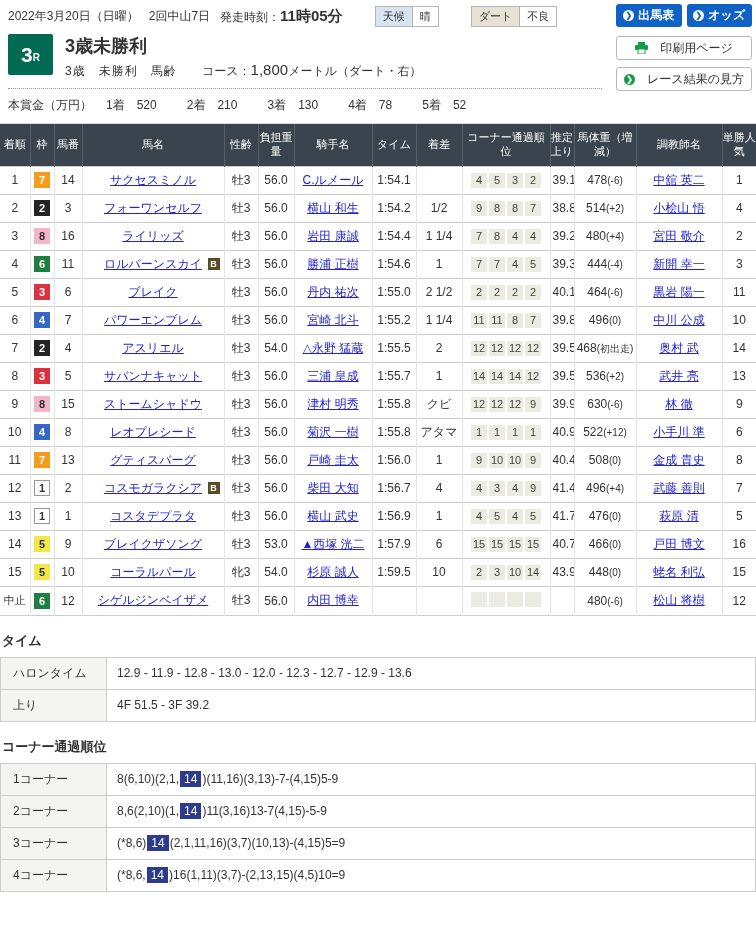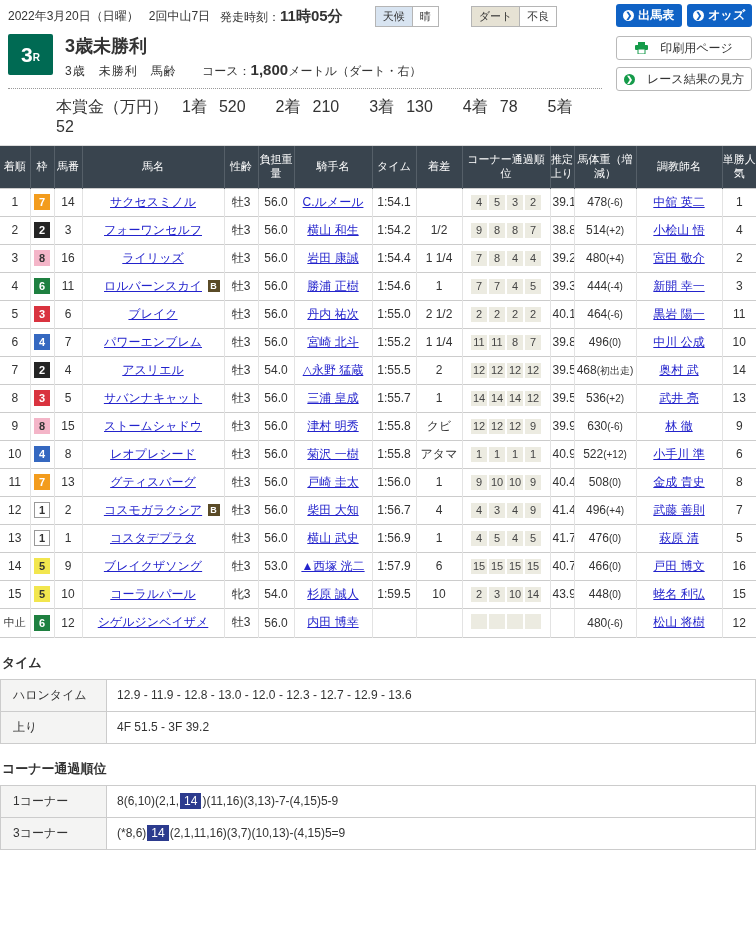--- a/index.html
+++ b/index.html
@@ -31,23 +31,23 @@
   .b-track { background:#e6e2d4; }
 
   .race-head { display:flex; gap:12px; margin-top:7px; padding-bottom:6px; }
   .race-num { width:45px; height:41px; background:#006a53; color:#fff; border-radius:2px;
               display:flex; align-items:center; justify-content:center;
               font-size:21px; font-weight:bold; }
   .race-num small { font-size:10px; margin-top:6px; }
   .race-title { font-size:18px; font-weight:bold; margin:0 0 3px 0; }
   .race-sub { font-size:12px; color:#333; }
   .race-sub .cond { margin-right:22px; letter-spacing:1px;margin-top:9px; }
-  .course-val { font-size:15px; font-weight:bold; }
+  .course-val { font-size:15px; font-weight:normal; }
   .dotted-sep { border-bottom:1px dotted #999; margin:2px 0 0 0; }
-  .prize-line { padding:8px 0 9px 0; font-size:16px;margin-left:48px; }
+  .prize-line { padding:8px 0 9px 0; font-size:12px; }
   .prize-line .p-label { margin-right:14px; }
   .prize-item { margin-right:0; }
   .prize-item .pl { margin-right:12px; }
   .prize-item .pv { margin-right:30px; }
 
   .gray-rule { border-top:1px solid #ddd; }
 
   
   .video-row { display:flex; align-items:center; gap:14px; padding:9px 8px 10px 8px; }
   .btn-video { width:150px; height:28px; background:#fff; border:1px solid #bbb; border-radius:3px;
@@ -477,19 +477,27 @@
     </table>
 
   <div class="sec-title">コーナー通過順位</div>
   <table class="info">
       <tbody id="corner-body">
         <tr>
           <td class="lab">1コーナー</td>
           <td><span>8(6,10)(2,1,</span><span class="hl14">14</span><span>)(11,16)(3,13)-7-(4,15)5-9</span></td>
         </tr>
         <tr>
+          <td class="lab">2コーナー</td>
+          <td><span>8,6(2,10)(1,</span><span class="hl14">14</span><span>)11(3,16)13-7(4,15)-5-9</span></td>
+        </tr>
+        <tr>
           <td class="lab">3コーナー</td>
           <td><span>(*8,6)</span><span class="hl14">14</span><span>(2,1,11,16)(3,7)(10,13)-(4,15)5=9</span></td>
         </tr>
+        <tr>
+          <td class="lab">4コーナー</td>
+          <td><span>(*8,6,</span><span class="hl14">14</span><span>)16(1,11)(3,7)-(2,13,15)(4,5)10=9</span></td>
+        </tr>
       </tbody>
     </table>
 
 </div>
 
 </body></html>

